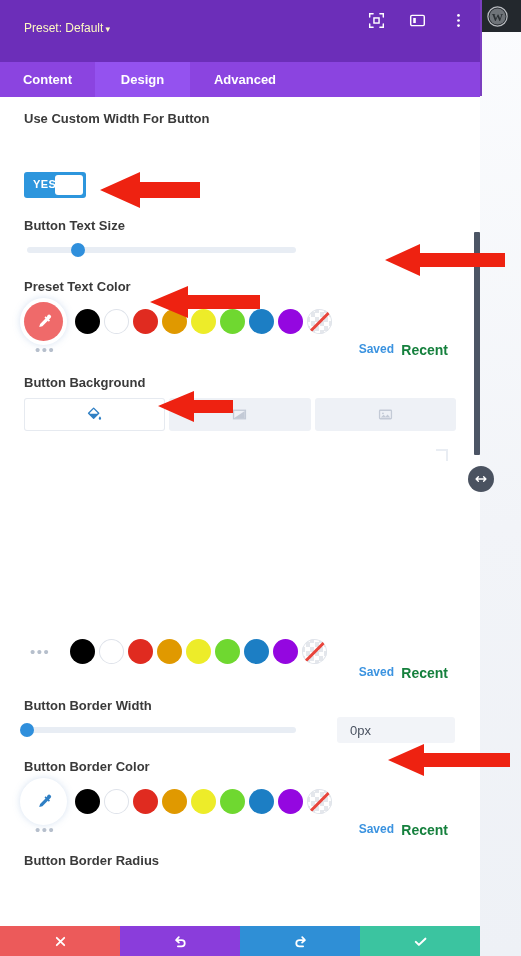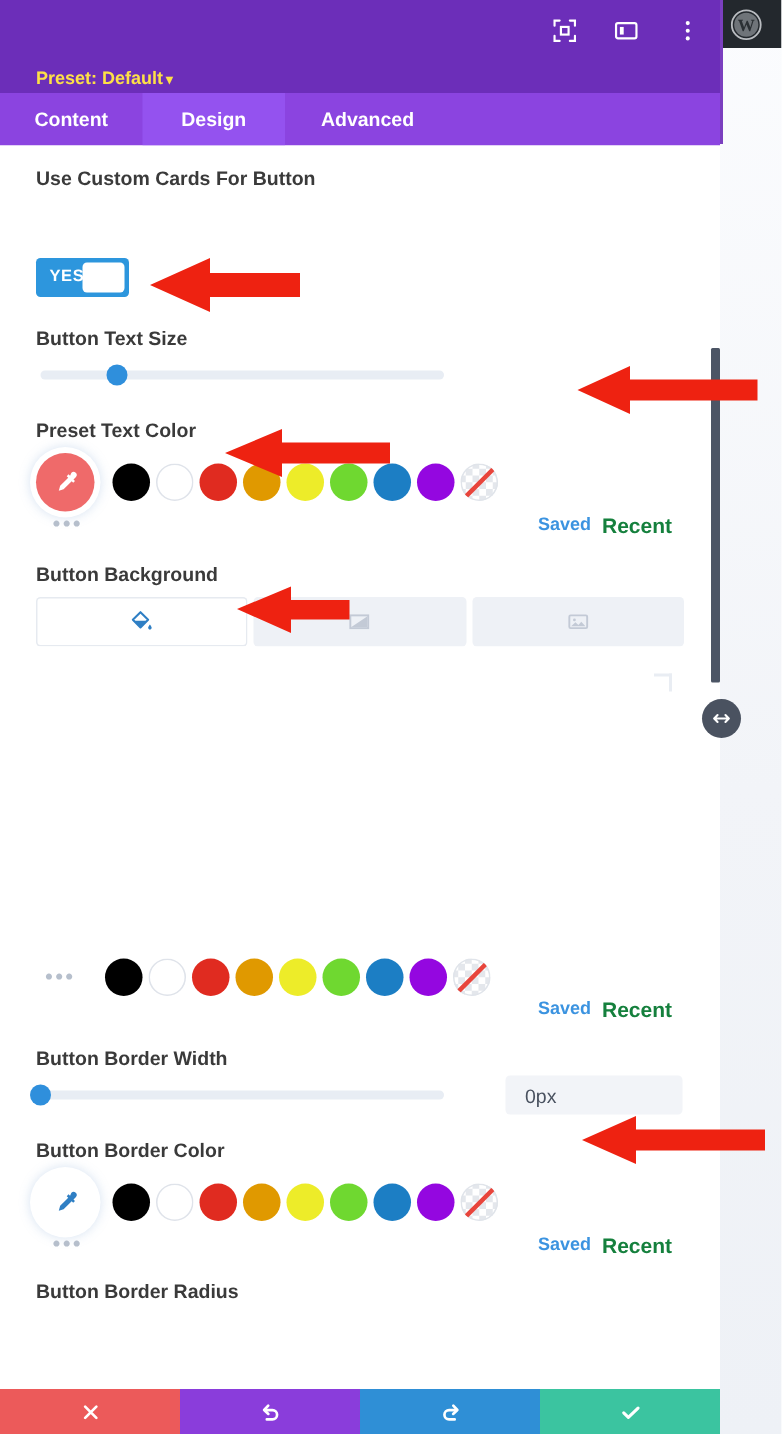--- a/index.html
+++ b/index.html
@@ -22,22 +22,22 @@
   .wp-leftedge { position: absolute; left: 480px; top: 0; width: 2px; height: 96px; background: #7b3fbf; }
 
   
   .panel { position: absolute; left: 0; top: 0; width: 480px; height: 956px;
            background: #ffffff; overflow: hidden; }
 
   
   .hdr { position: relative; height: 62px; background: #6c2eb9; }
   .hdr-title { position: absolute; left: 24px; top: 8px; color: #fff;
                font-size: 18px; font-weight: bold; letter-spacing: .1px; }
-  .hdr-preset { position: absolute; left: 24px; top: 45px; color: #fde047;
-                font-size: 12px; font-weight: bold; }
+  .hdr-preset { position: absolute; left: 24px; top: 21px; color: #fef9c3;
+                font-size: 12px; font-weight: normal; }
   .hdr-preset .caret { font-size: 9px; margin-left: 2px; }
   .hdr-icons { position: absolute; right: 12px; top: 10px; display: flex;
                align-items: center; gap: 21px; }
   .hdr-ic { width: 20px; height: 20px; display: flex; align-items: center;
             justify-content: center; cursor: pointer; }
   .hdr-ic svg { display:block; }
 
   
   .tabs { position: relative; height: 35px; background: #8b44e0; display: flex; }
   .tab { height: 35px; display: flex; align-items: center; justify-content: center;
@@ -179,21 +179,21 @@
     <div class="tabs">
       <div class="tab w-content">Content</div>
       <div class="tab w-design">Design</div>
       <div class="tab w-adv">Advanced</div>
     </div>
 
     <div class="body">
 
 
       <div style="height:14px"></div>
-      <div class="fld-label">Use Custom Cards For Button</div>
+      <div class="fld-label">Use Custom Width For Button</div>
       <div class="toggle-wrap">
         <div class="toggle">
           <span class="yes">YES</span>
           <span class="knob"></span>
         </div>
       </div>
 
       <div style="height:20px"></div>
       <div class="fld-label">Button Text Size</div>
       <div class="slider-row">

